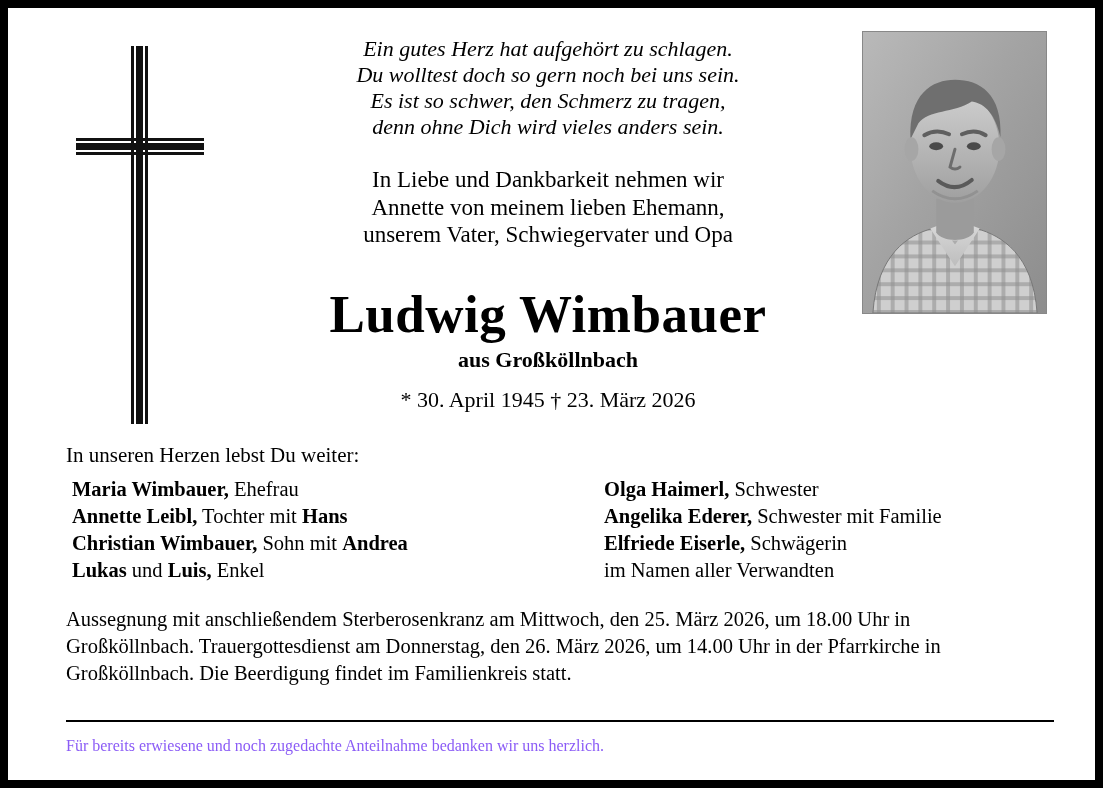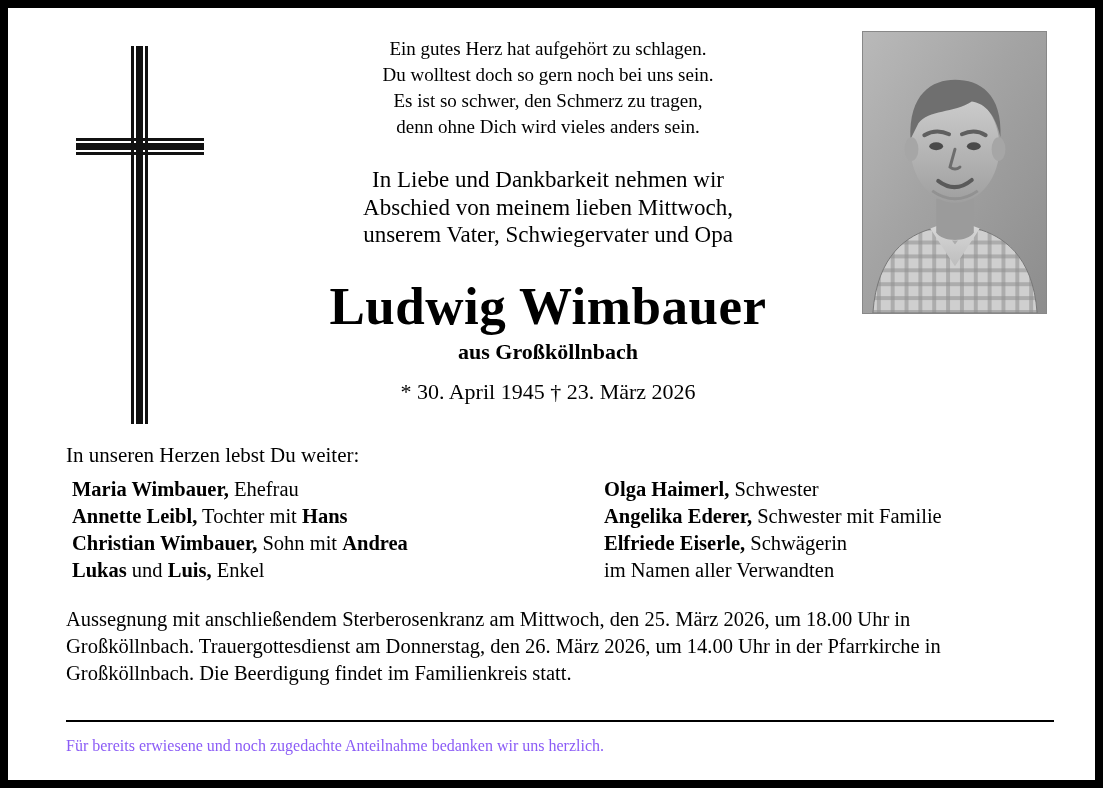--- a/index.html
+++ b/index.html
@@ -101,33 +101,34 @@
 
   
   .topblock {
     position: absolute;
     left: 230px;
     top: 28px;
     width: 620px;
     text-align: center;
   }
   .verse {
-    font-size: 19px;
+    font-style: italic;
+    font-size: 22px;
     line-height: 26px;
     color: #000;
     text-align: center;
   }
   .intro {
     margin-top: 26px;
     font-size: 23px;
     line-height: 27.5px;
     color: #000;
   }
   .name {
-    margin-top: 28px;
+    margin-top: 36px;
     font-weight: bold;
     font-size: 53px;
     line-height: 58px;
     letter-spacing: 0.5px;
     color: #000;
   }
   .origin {
     margin-top: 4px;
     font-weight: bold;
     font-size: 22px;
@@ -267,21 +268,21 @@
     <div class="topblock">
       <div class="verse">
         <div>Ein gutes Herz hat aufgehört zu schlagen.</div>
         <div>Du wolltest doch so gern noch bei uns sein.</div>
         <div>Es ist so schwer, den Schmerz zu tragen,</div>
         <div>denn ohne Dich wird vieles anders sein.</div>
       </div>
 
       <div class="intro">
         <div>In Liebe und Dankbarkeit nehmen wir</div>
-        <div>Abschied von meinem lieben Mittwoch,</div>
+        <div>Annette von meinem lieben Ehemann,</div>
         <div>unserem Vater, Schwiegervater und Opa</div>
       </div>
 
       <div class="name">Ludwig Wimbauer</div>
       <div class="origin">aus Großköllnbach</div>
       <div class="dates">
         <span class="birth">* 30. April 1945</span>
         <span class="death">† 23. März 2026</span>
       </div>
     </div>

